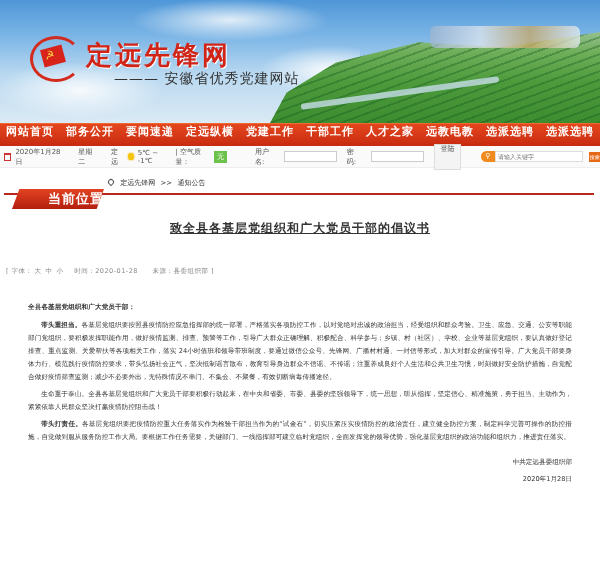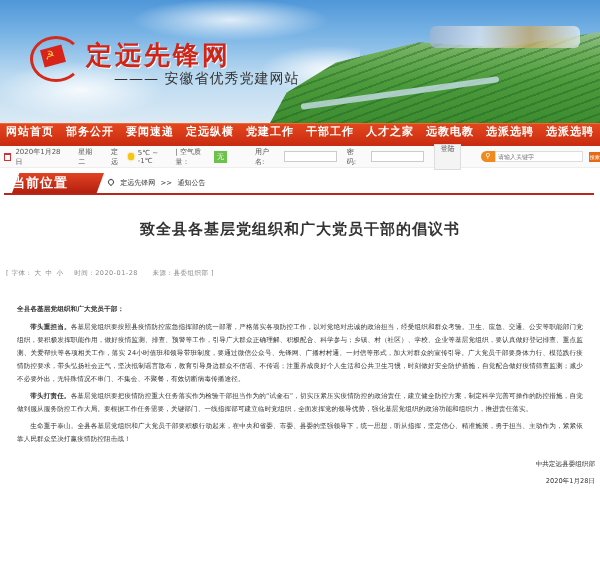--- a/index.html
+++ b/index.html
@@ -35,32 +35,32 @@
   .cal { width: 8px; height: 8px; border: 1px solid #c33; border-top-width: 2px; margin-right: 4px; }
   .sun { width: 7px; height: 7px; border-radius: 50%; background: #f6c60f; display: inline-block; margin: 0 4px; box-shadow: 0 0 2px #f2a900; }
   .aq { background: #6cc24a; color: #fff; padding: 1px 3px; font-size: 7px; margin-left: 3px; }
   .lbl { margin-left: 28px; }
   .inp { width: 53px; height: 11px; border: 1px solid #ccc; background: #fff; margin-left: 8px; }
   .loginbtn { margin-left: 10px; width: 29px; height: 26px; border: 1px solid #ddd; background: #f4f4f4; font-size: 7px; color: #555; text-align: center; line-height: 9px; }
   .searchico { margin-left: 20px; width: 16px; height: 11px; background: #f08a1e; border-radius: 6px 0 0 6px; color: #fff; font-size: 7px; text-align: center; line-height: 11px; }
   .search { width: 98px; height: 11px; border: 1px solid #ddd; background: #fff; font-size: 6px; color: #aaa; padding-left: 2px; line-height: 9px; }
   .searchbtn { margin-left: 6px; width: 12px; height: 10px; background: #e66a16; color: #fff; font-size: 5px; text-align: center; line-height: 10px; }
   .locbar { position: relative; width: 590px; height: 22px; margin-left: 4px; margin-top: 5px; border-bottom: 2px solid #b7271a; }
-  .loctab { position: absolute; left: 8px; top: 0; width: 92px; height: 20px; background: linear-gradient(180deg, #e24222, #b3200f);
-    clip-path: polygon(8% 0, 100% 0, 92% 100%, 0 100%); color: #fff; font-size: 13px; font-weight: bold; text-align: left; line-height: 20px; letter-spacing: 1px; }
+  .loctab { position: absolute; left: 8px; top: 16px; width: 92px; height: 20px; background: linear-gradient(180deg, #e24222, #b3200f);
+    clip-path: polygon(8% 0, 100% 0, 92% 100%, 0 100%); color: #fff; font-size: 13px; font-weight: bold; text-align: right; line-height: 20px; letter-spacing: 1px; }
   .crumb { position: absolute; left: 104px; top: 5px; font-size: 7px; color: #333; }
   .pin { display: inline-block; width: 6px; height: 6px; border: 1.5px solid #555; border-radius: 50% 50% 50% 0; transform: rotate(-45deg); margin-right: 4px; }
-  .article-title { text-align: center; font-size: 15px; color: #333; margin-top: 25px; letter-spacing: 1px; }
+  .article-title { text-align: center; font-size: 12px; color: #333; margin-top: 25px; letter-spacing: 1px; text-decoration: underline; }
   .meta { text-align: left; font-size: 6.5px; color: #888; margin-top: 30px; letter-spacing: 0.5px; }
   .meta span { margin: 0 6px; }
-  .body { padding: 0 17px; margin-top: 25px; font-size: 6.6px; color: #333; line-height: 13px; letter-spacing: 0.1px; }
+  .body { padding: 0 28px; margin-top: 25px; font-size: 6.6px; color: #333; line-height: 13px; letter-spacing: 0.1px; }
   .body p { margin-bottom: 4px; text-indent: 2em; text-align: justify; }
   .body p.salute { text-indent: 0; font-weight: bold; margin-bottom: 5px; }
   .body b { font-weight: bold; }
-  .sign { text-align: right; padding-right: 5px; font-size: 6.6px; color: #333; margin-top: 14px; }
+  .sign { text-align: right; padding-right: 28px; font-size: 6.6px; color: #333; margin-top: 14px; }
   .sign div { margin-bottom: 8px; }
 </style>
 </head>
 <body>
 
 <div class="banner">
   <div class="clouds"></div>
   <div class="fields"></div>
   <div class="village"></div>
   <div class="river"></div>
@@ -117,20 +117,20 @@
 
 <div class="meta">
   <span style="margin-right:0">[ 字体：</span><span style="margin:0 2px">大</span><span style="margin:0 2px">中</span><span style="margin:0 2px">小</span>
   <span>时间：2020-01-28</span>
   <span>来源：县委组织部 ]</span>
 </div>
 
 <div class="body">
   <p class="salute">全县各基层党组织和广大党员干部：</p>
   <p><b>带头重担当。</b><span>各基层党组织要按照县疫情防控应急指挥部的统一部署，严格落实各项防控工作，以对党绝对忠诚的政治担当，经受组织和群众考验。卫生、应急、交通、公安等职能部门党组织，要积极发挥职能作用，做好疫情监测、排查、预警等工作，引导广大群众正确理解、积极配合、科学参与；乡镇、村（社区）、学校、企业等基层党组织，要认真做好登记排查、重点监测、关爱帮扶等各项相关工作，落实 24小时值班和领导带班制度，要通过微信公众号、先锋网、广播村村通、一封信等形式，加大对群众的宣传引导。广大党员干部要身体力行、模范践行疫情防控要求，带头弘扬社会正气，坚决抵制谣言散布，教育引导身边群众不信谣、不传谣；注重养成良好个人生活和公共卫生习惯，时刻做好安全防护措施，自觉配合做好疫情筛查监测；减少不必要外出，无特殊情况不串门、不集会、不聚餐，有效切断病毒传播途径。</span></p>
+  <p><b></b><span>生命重于泰山。全县各基层党组织和广大党员干部要积极行动起来，在中央和省委、市委、县委的坚强领导下，统一思想，听从指挥，坚定信心、精准施策，勇于担当、主动作为，紧紧依靠人民群众坚决打赢疫情防控阻击战！</span></p>
   <p><b>带头打责任。</b><span>各基层党组织要把疫情防控重大任务落实作为检验干部担当作为的“试金石”，切实压紧压实疫情防控的政治责任，建立健全防控方案，制定科学完善可操作的防控措施，自觉做到服从服务防控工作大局。要根据工作任务需要，关键部门、一线指挥部可建立临时党组织，全面发挥党的领导优势，强化基层党组织的政治功能和组织力，推进责任落实。</span></p>
-  <p><b></b><span>生命重于泰山。全县各基层党组织和广大党员干部要积极行动起来，在中央和省委、市委、县委的坚强领导下，统一思想，听从指挥，坚定信心、精准施策，勇于担当、主动作为，紧紧依靠人民群众坚决打赢疫情防控阻击战！</span></p>
 </div>
 
 <div class="sign">
   <div>中共定远县委组织部</div>
   <div>2020年1月28日</div>
 </div>
 
 </body></html>

